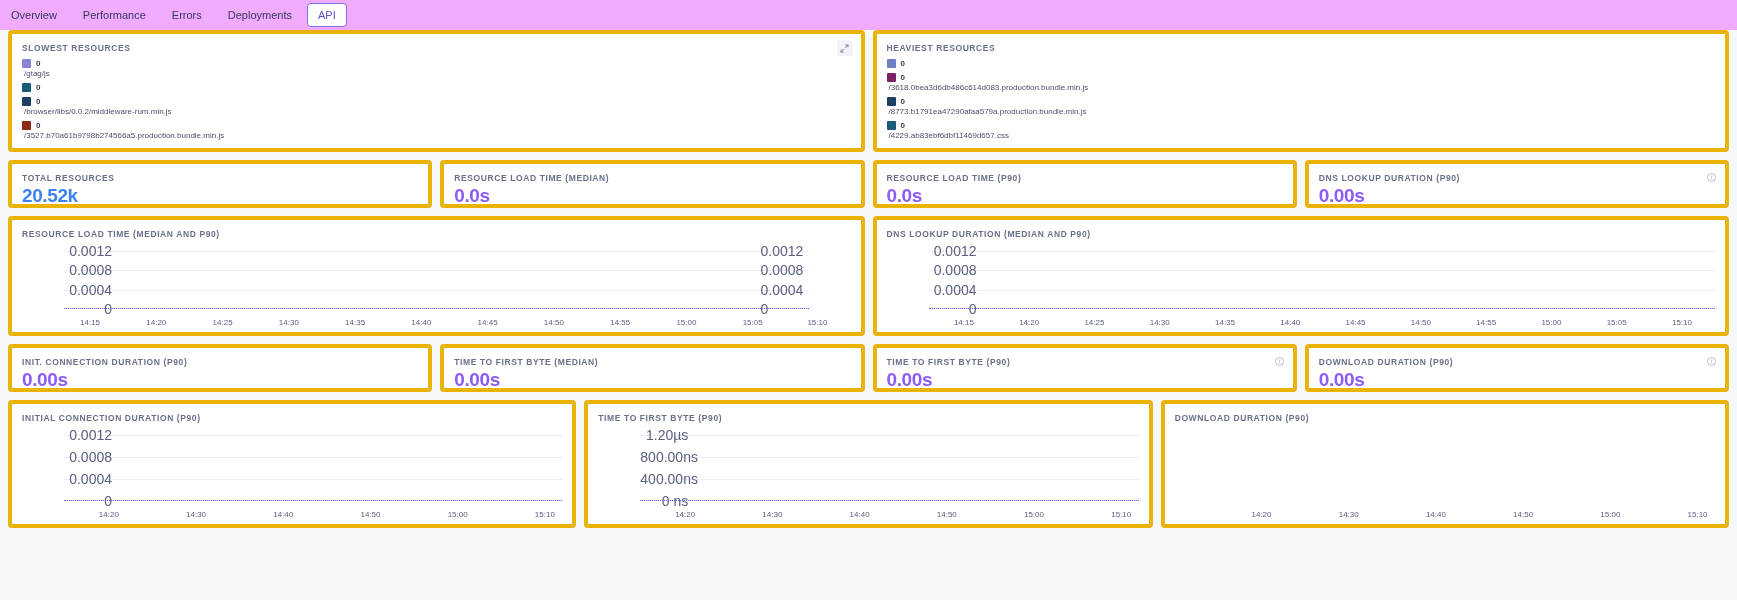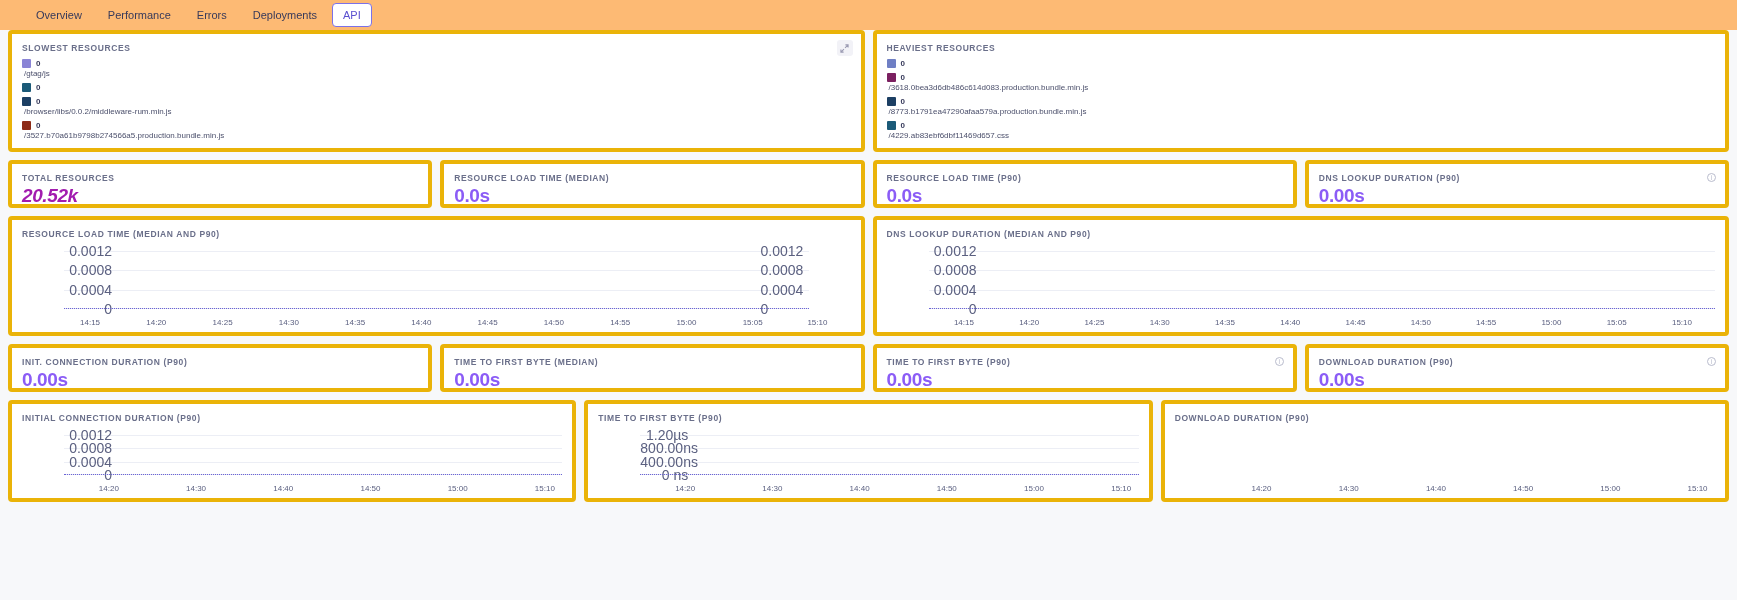--- a/index.html
+++ b/index.html
@@ -10,22 +10,22 @@
     color: #2b2d42;
     overflow: hidden;
   }
 
   
   .tabbar {
     height: 30px;
     display: flex;
     align-items: center;
     gap: 4px;
-    padding: 0 25px;
-    background: #fdba74;
+    padding: 0 0;
+    background: #f0abfc;
   }
   .tab {
     font-size: 11px;
     color: #36395a;
     padding: 4px 10px;
     border-radius: 4px;
     border: 1px solid transparent;
     line-height: 14px;
     white-space: nowrap;
   }
@@ -75,32 +75,32 @@
     white-space: nowrap; overflow: hidden; text-overflow: clip;
   }
 
   
   .kpi-card { flex: 1; height: 48px; }
   .kpi-value {
     font-size: 19px; font-weight: 700;
     padding: 2px 10px 0 10px; letter-spacing: -0.4px;
   }
   .kpi-value.green { color: #8b5cf6; }
-  .kpi-value.dark  { color: #a21caf; font-style: italic; }
+  .kpi-value.dark  { color: #3b82f6; }
   .info-icon {
     position: absolute; top: 9px; right: 9px;
     width: 9px; height: 9px; border-radius: 50%;
     border: 1px solid #b9bccd; color: #b9bccd;
     font-size: 7px; line-height: 8px; text-align: center;
   }
 
   
   .chart-card { flex: 1; }
   .chart-card.h1 { height: 120px; }
-  .chart-card.h2 { height: 102px; }
+  .chart-card.h2 { height: 128px; }
   .chart-body { position: relative; height: calc(100% - 20px); }
   .plot {
     position: absolute; left: 52px; right: 10px; top: 12px; bottom: 22px;
   }
   .plot.dual { right: 52px; }
   .gridline {
     position: absolute; left: 0; right: 0; height: 1px; background: #eceef5;
   }
   .baseline {
     position: absolute; left: 0; right: 0; bottom: 0; height: 1px;

